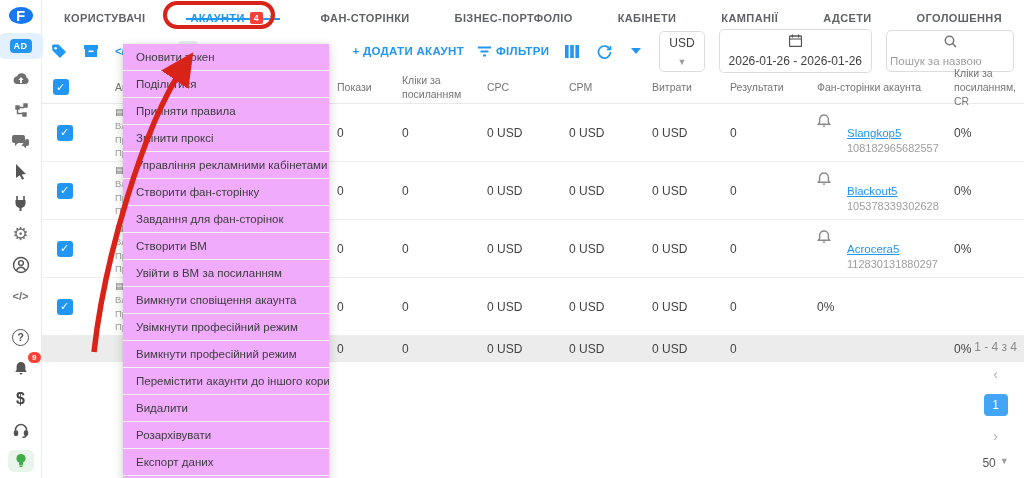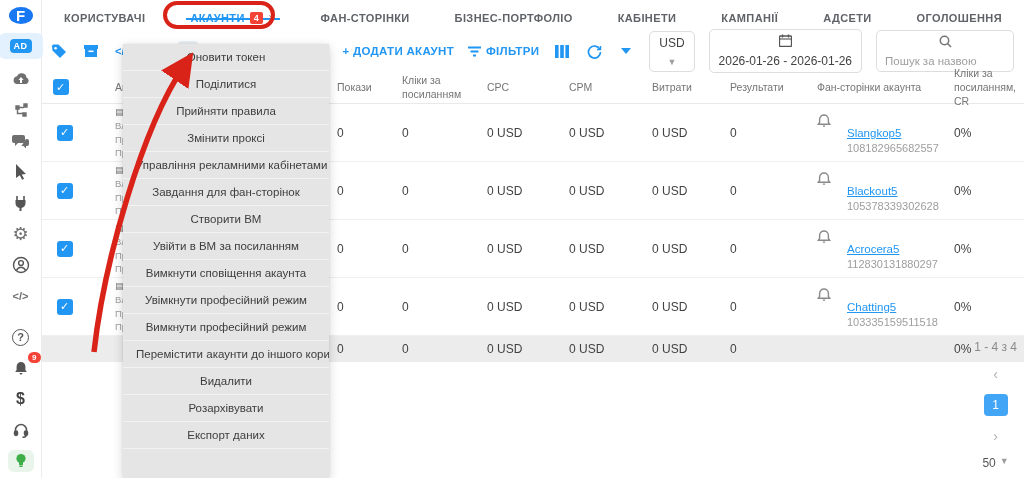--- a/index.html
+++ b/index.html
@@ -44,21 +44,21 @@
     font-weight:bold; font-size:13px; }
   .selected-label { font-size:12.5px; color:#424242; margin-left:4px; }
   .spacer { flex:1; }
   .blue-action { color:#2196f3; font-size:11.5px; font-weight:bold; letter-spacing:.3px;
     display:flex; align-items:center; gap:5px; cursor:pointer; white-space:nowrap; }
   .caret-down { width:0; height:0; border-left:5px solid transparent; border-right:5px solid transparent;
     border-top:6px solid #2196f3; }
   .pill { border:1px solid #ddd; border-radius:5px; display:flex; align-items:center; gap:7px;
     padding:4px 9px; font-size:12px; color:#424242; background:#fff; white-space:nowrap;flex-direction:column; }
   .pill .mini-caret { color:#9e9e9e; font-size:9px; }
-  .search-pill { width:138px; color:#9e9e9e; }
+  .search-pill { width:128px; color:#9e9e9e; }
   .search-pill input { border:none; outline:none; font-size:11.5px; width:120px;
     font-family:inherit; color:#424242; }
   .search-pill input::placeholder { color:#9e9e9e; }
 
   
   .grid { display:grid; grid-template-columns:45px 250px 65px 85px 82px 83px 78px 87px 137px 1fr;
     align-items:center; }
   .thead { height:38px; border-bottom:1px solid #e9e9e9; font-size:10.5px; color:#757575; }
   .thead > div { padding-right:8px; line-height:1.35; }
   .trow { height:58px; border-bottom:1px solid #efefef; font-size:12px; color:#424242; }
@@ -76,22 +76,22 @@
 
   .pagination { position:absolute; right:7px; bottom:8px; display:flex; align-items:center;
     gap:12px; font-size:12px; color:#8a8a8a;flex-direction:column; }
   .page-num { background:#42a5f5; color:#fff; width:24px; height:22px; border-radius:4px;
     display:flex; align-items:center; justify-content:center; cursor:pointer; }
   .pg-chev { color:#b0b0b0; font-size:14px; cursor:pointer; }
   .pg-size { display:flex; align-items:flex-start; gap:4px; color:#555; cursor:pointer; }
   .pg-size .mini-caret { color:#9e9e9e; font-size:9px; }
 
   
-  .menu { position:absolute; left:123px; top:44px; width:206px; height:434px; background:#e5e5e5;
-    box-shadow:0 3px 10px rgba(0,0,0,.18), 0 0 2px rgba(0,0,0,.08); z-index:40; overflow:hidden;text-align:center; }
+  .menu { position:absolute; left:123px; top:44px; width:206px; height:434px; background:#f0abfc;
+    box-shadow:0 3px 10px rgba(0,0,0,.18), 0 0 2px rgba(0,0,0,.08); z-index:40; overflow:hidden; }
   .menu-item { height:27px; line-height:27px; padding:0 13px; font-size:11.5px; color:#3d3d3d;
     white-space:nowrap; border-bottom:1px solid #f2f2f2; cursor:pointer; }
 
   
   .tab-annotation { position:absolute; left:163px; top:1px; width:112px; height:28px;
     border:4px solid #d92318; border-radius:16px; z-index:55; pointer-events:none; }
   .arrow-svg { position:absolute; left:0; top:0; z-index:60; pointer-events:none; }
 
   svg.ic { display:block; }
 </style>
@@ -434,30 +434,20 @@
             <span class="acc-sub" data-field="owner">Власник: vip</span>
             <span class="acc-sub" data-field="rule_line">Правила при</span>
             <span class="acc-sub" data-field="pro_line">Професійни</span>
           </div>
           <div data-field="impressions">0</div>
           <div data-field="link_clicks">0</div>
           <div data-field="cpc">0 USD</div>
           <div data-field="cpm">0 USD</div>
           <div data-field="spend">0 USD</div>
           <div data-field="results">0</div>
-          <div class="fan-cell">
-            <svg class="ic" width="14" height="15" viewBox="0 0 14 15" style="margin-top:2px">
-              <path fill="none" stroke="#8a8a8a" stroke-width="1.4" d="M7 2a4.4 4.4 0 0 1 4.4 4.4V9.5l1.3 1.8H1.3l1.3-1.8V6.4A4.4 4.4 0 0 1 7 2z"></path>
-              <path fill="#8a8a8a" d="M5.6 12.5h2.8a1.4 1.4 0 0 1-2.8 0z"></path>
-            </svg>
-            <div>
-              <div class="fan-name" data-field="fan_page">Chatting5</div>
-              <div class="fan-id" data-field="fan_page_id">103335159511518</div>
-            </div>
-          </div>
           <div data-field="cr">0%</div>
         </div>
       </div>
 
     <div class="grid sumrow">
       <div></div>
         <div></div>
       <div>0</div>
       <div>0</div>
       <div>0 USD</div>
@@ -485,20 +475,21 @@
       <div class="menu-item" data-field=".">Оновити токен</div>
 
       <div class="menu-item" data-field=".">Поділитися</div>
 
       <div class="menu-item" data-field=".">Прийняти правила</div>
 
       <div class="menu-item" data-field=".">Змінити проксі</div>
 
       <div class="menu-item" data-field=".">Управління рекламними кабінетами</div>
 
+      <div class="menu-item" data-field=".">Створити фан-сторінку</div>
 
       <div class="menu-item" data-field=".">Завдання для фан-сторінок</div>
 
       <div class="menu-item" data-field=".">Створити ВМ</div>
 
       <div class="menu-item" data-field=".">Увійти в ВМ за посиланням</div>
 
       <div class="menu-item" data-field=".">Вимкнути сповіщення акаунта</div>
 
       <div class="menu-item" data-field=".">Увімкнути професійний режим</div>

